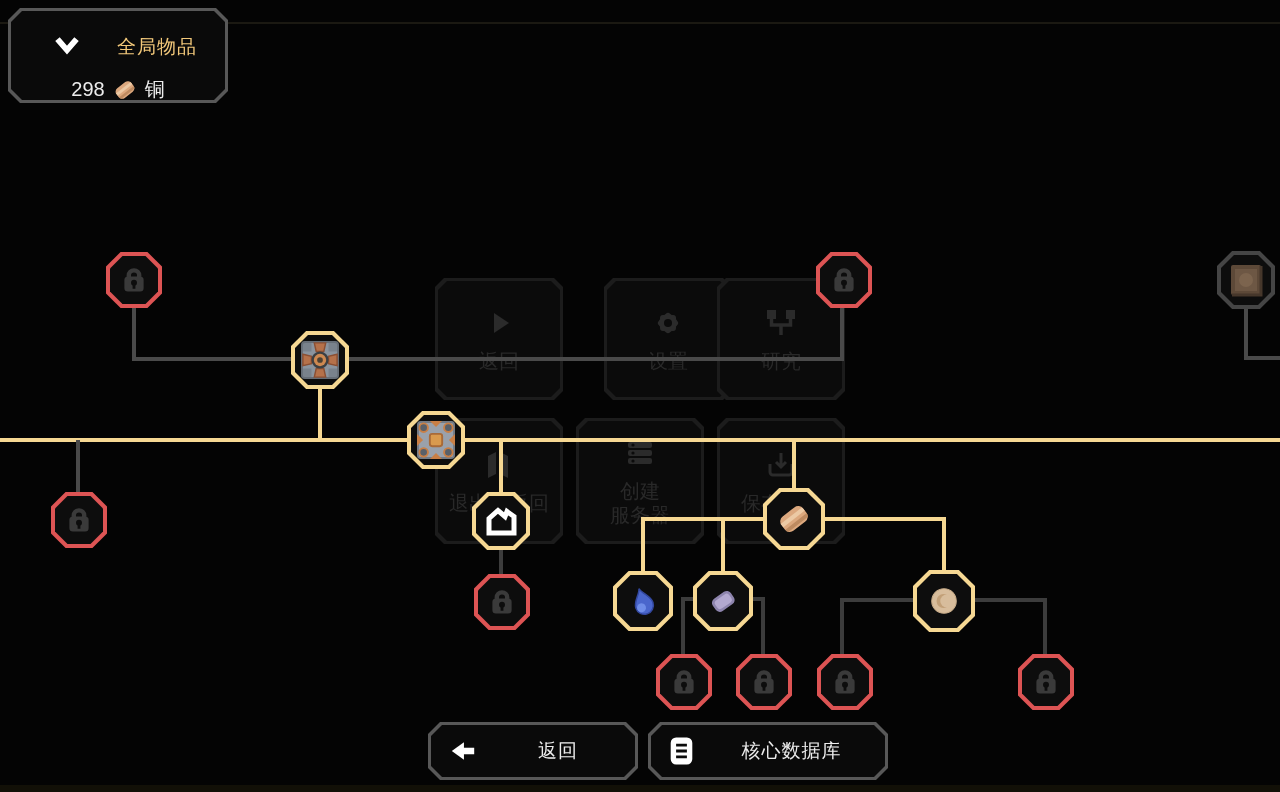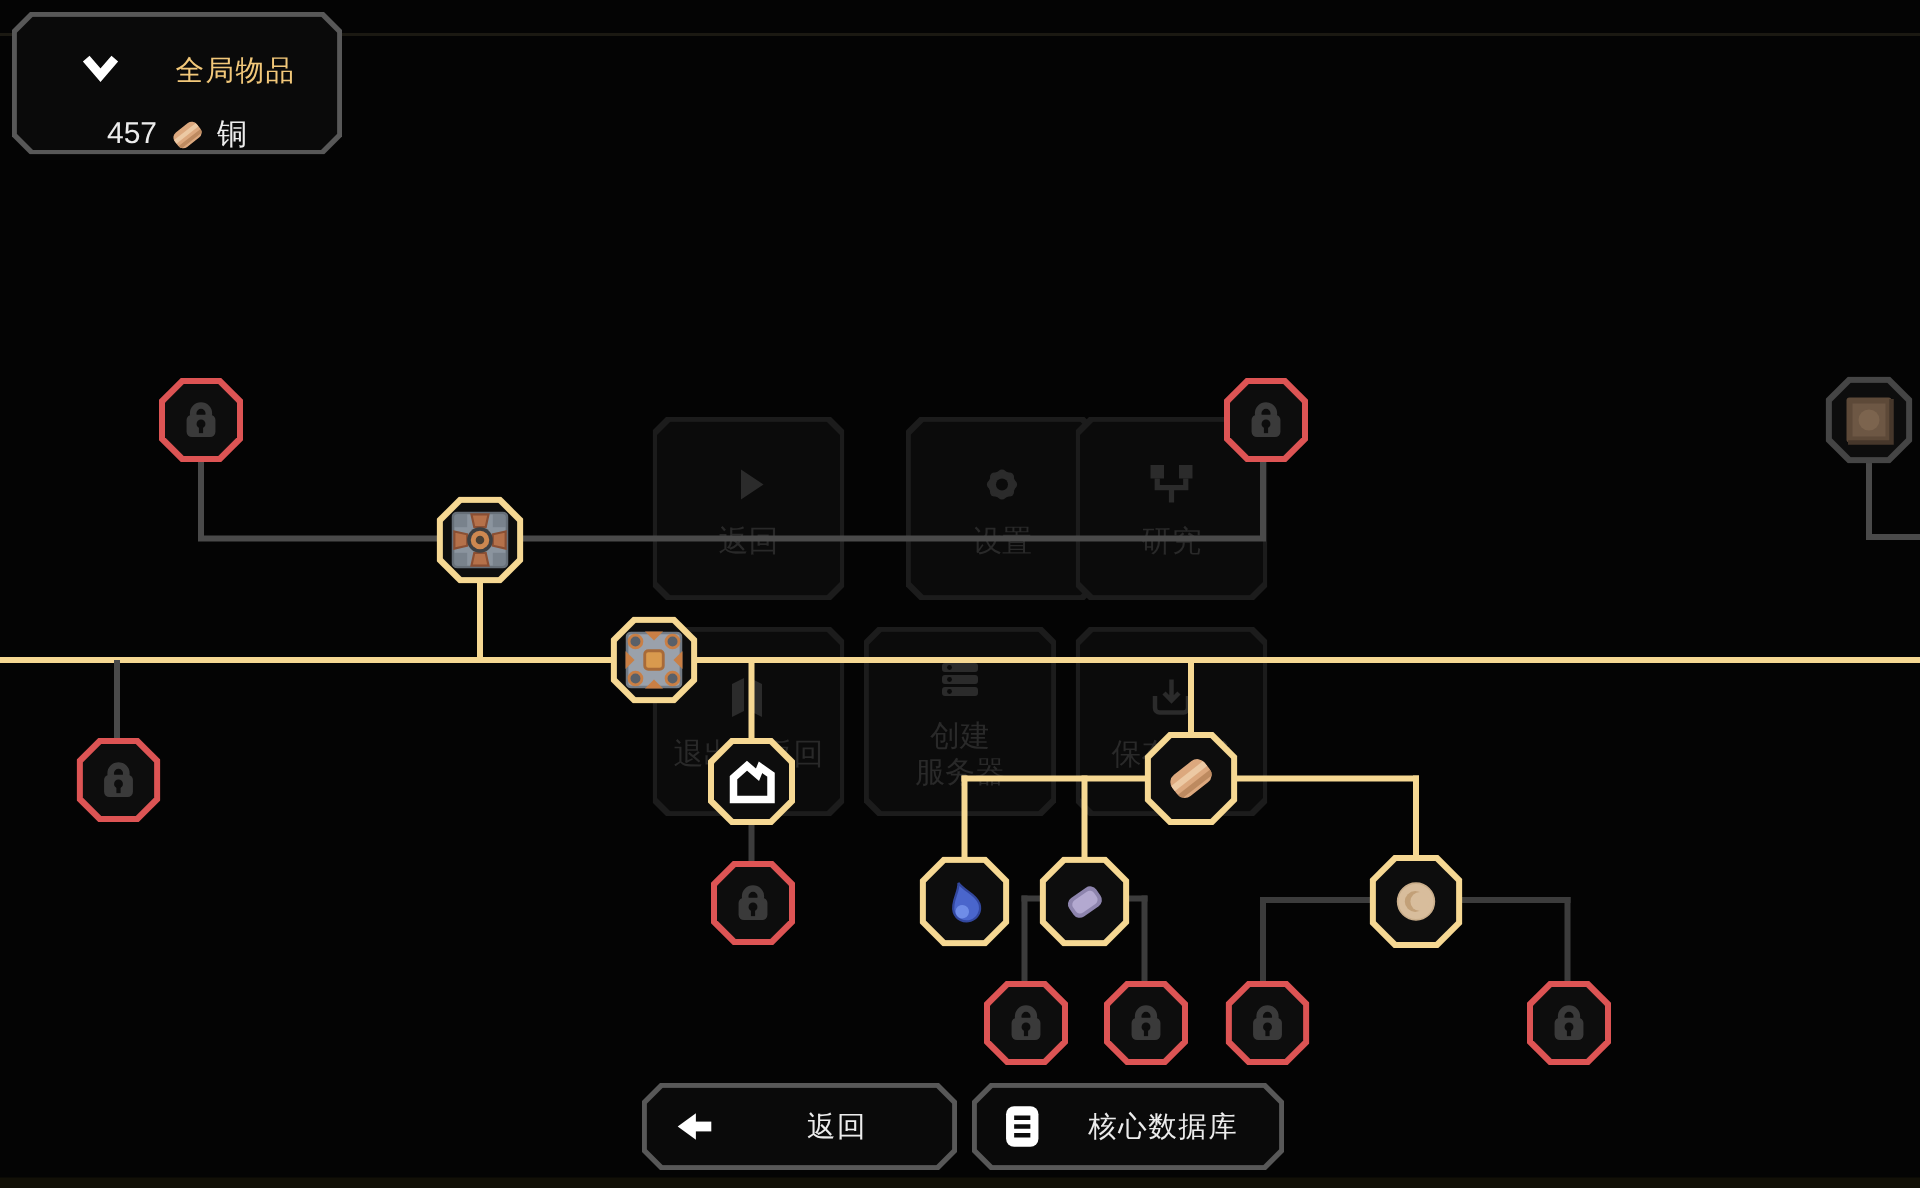--- a/index.html
+++ b/index.html
@@ -45,21 +45,21 @@
   
   #inv-panel{left:8px;top:8px;width:220px;height:95px;}
   .inv-row1{position:absolute;top:26px;left:0;width:100%;display:flex;align-items:flex-start;padding:0 20px;box-sizing:border-box;margin-left:24px;}
   .inv-title{flex:1;text-align:center;font-size:19px;color:var(--accent-text,#f2c87a);letter-spacing:1px;}
   .inv-row2{position:absolute;top:68px;left:0;width:100%;display:flex;align-items:center;justify-content:center;gap:7px;}
   .inv-count,.inv-name{font-size:20px;color:#ececec;}
   
   .fbtn{height:58px;display:flex;align-items:center;}
   .fbtn-label{flex:1;text-align:center;font-size:19px;color:#ececec;letter-spacing:1px;}
   #btn-back{left:428px;top:722px;width:210px;}
-  #btn-db{left:648px;top:722px;width:208px;}
+  #btn-db{left:648px;top:722px;width:240px;}
   .fbtn svg{margin-left:20px;}
   .bottom-strip{position:absolute;left:0;top:785px;width:100%;height:7px;background:#121007;z-index:0;}
 </style>
 </head>
 <body>
 
 <div id="screen">
 
   <div class="dim-divider"></div>
 
@@ -322,21 +322,21 @@
   </div>
 
   <div class="oct" id="inv-panel">
     <div class="inv-row1">
       <svg width="30" height="22" viewBox="0 0 40 30">
         <path d="M7 7 L20 22 L33 7" fill="none" stroke="#ffffff" stroke-width="8" stroke-linejoin="miter"></path>
       </svg>
       <div class="inv-title">全局物品</div>
     </div>
     <div class="inv-row2">
-      <span class="inv-count">457</span>
+      <span class="inv-count">298</span>
       <svg width="26" height="26" viewBox="0 0 36 36">
         <defs>
             <clipPath id="cuA">
               <rect x="5" y="9.5" width="26" height="17" rx="6"></rect>
             </clipPath>
           </defs>
         <g transform="rotate(-38 18 18)">
           <rect x="5" y="9.5" width="26" height="17" rx="6" fill="#dca87e"></rect>
           <g clip-path="url(#cuA)">
             <rect x="5" y="14" width="26" height="4" fill="#ecc9a4"></rect>

